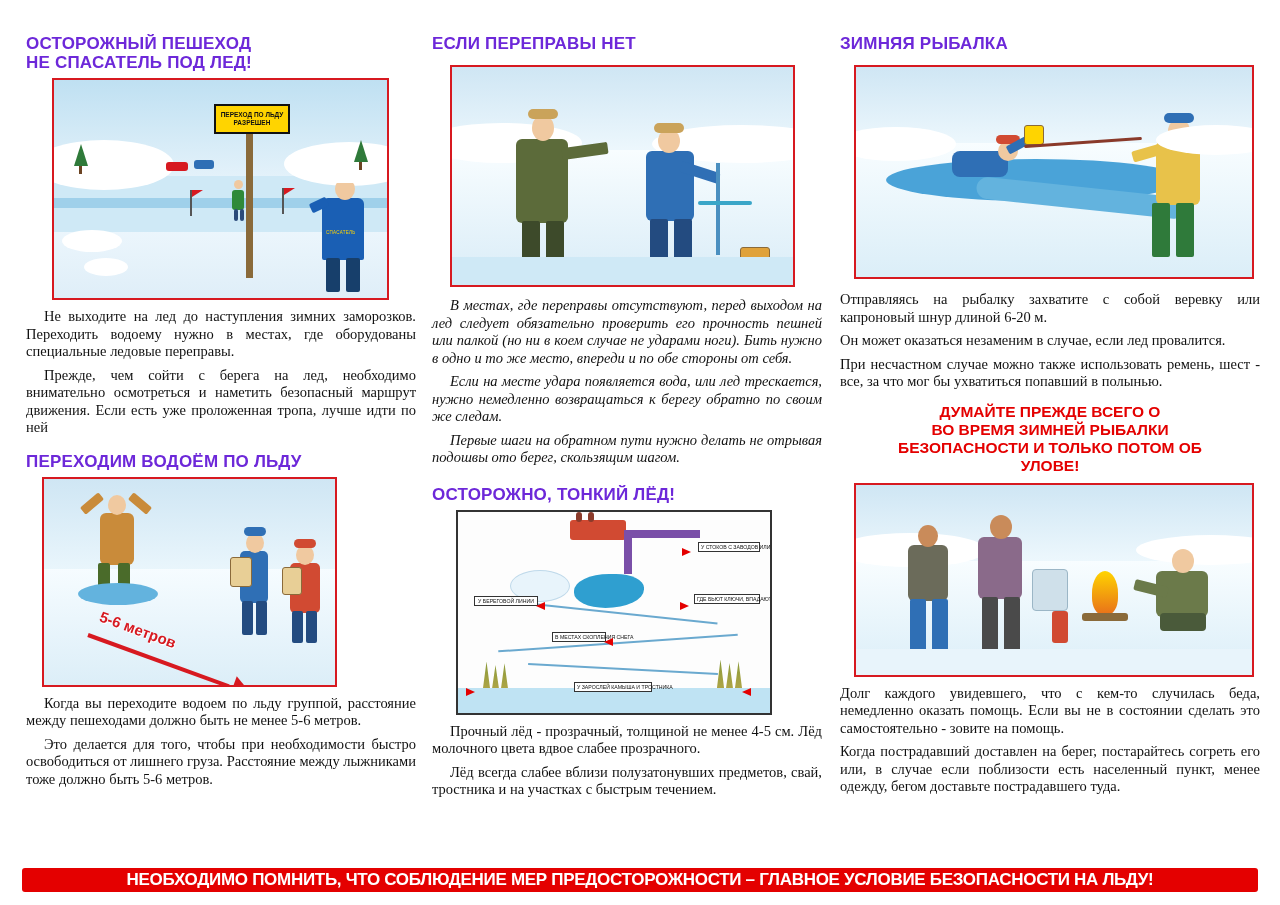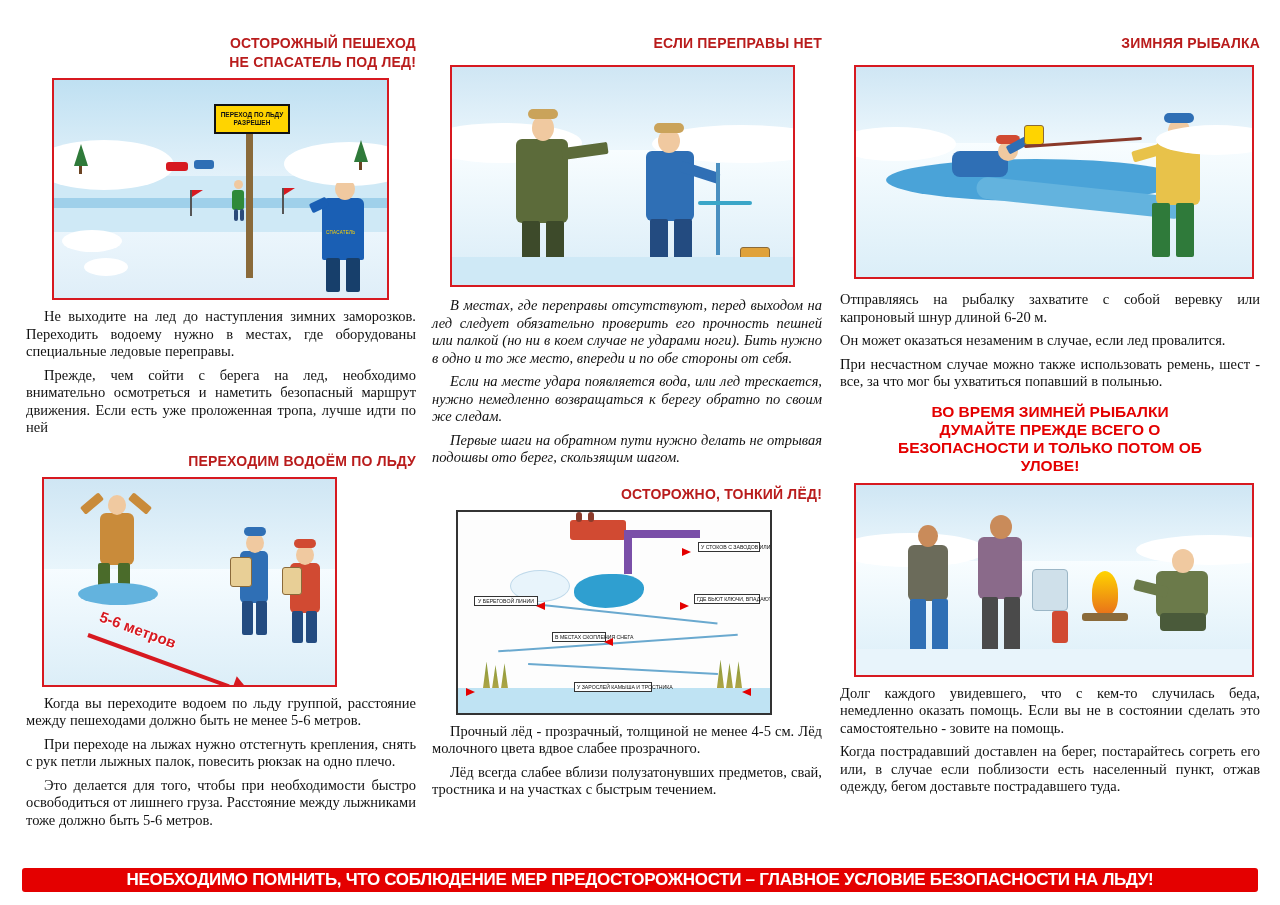--- a/index.html
+++ b/index.html
@@ -12,25 +12,25 @@
   }
   .page{position:absolute;left:0;top:0;width:1280px;height:905px;}
 
   
   .col{position:absolute;}
   .col1{left:26px;top:34px;width:390px;}
   .col2{left:432px;top:34px;width:390px;}
   .col3{left:840px;top:34px;width:420px;}
 
   .heading{
-    text-align:right;
-    color:#b91c1c;
+    text-align:left;
+    color:#6d28d9;
     font-family:"Liberation Sans", sans-serif;
     font-weight:bold;
-    font-size:14px;
+    font-size:17px;
     line-height:19px;
     letter-spacing:0.2px;
     margin-bottom:6px;
   }
 
   
   .illus{
     border:2px solid #d71920;
     box-sizing:border-box;
     position:relative;
@@ -205,21 +205,20 @@
 
       <div class="body" style="left:246px;top:84px;width:30px;height:50px;background:#d14a32;border-radius:5px;"></div>
       <div class="head" style="left:252px;top:66px;width:18px;height:20px;background:#f0c9a0;"></div>
       <div class="body" style="left:250px;top:60px;width:22px;height:9px;background:#d14a32;border-radius:5px;"></div>
       <div class="body" style="left:238px;top:88px;width:18px;height:26px;background:#e8cf96;border:1px solid #8a6a3a;border-radius:3px;"></div>
       <div class="limb" style="left:248px;top:132px;width:11px;height:32px;background:#234b80;"></div>
       <div class="limb" style="left:262px;top:132px;width:11px;height:32px;background:#234b80;"></div>
     </div>
 
     <p class="txt">Когда вы переходите водоем по льду группой, расстояние между пешеходами должно быть не менее 5-6 метров.</p>
-    <p class="txt">При переходе на лыжах нужно отстегнуть крепления, снять с рук петли лыжных палок, повесить рюкзак на одно плечо.</p>
     <p class="txt">Это делается для того, чтобы при необходимости быстро освободиться от лишнего груза. Расстояние между лыжниками тоже должно быть 5-6 метров.</p>
   </div>
 
   <div class="col col2">
 
     <div class="heading" style="margin-bottom:12px;">ЕСЛИ ПЕРЕПРАВЫ НЕТ</div>
 
     <div class="illus" style="width:345px;height:222px;margin:0 0 10px 18px;">
       <div class="sky" style="height:40%;background:linear-gradient(#cfe6f4,#eef8fd);"></div>
       <div class="snowfield" style="height:62%;background:linear-gradient(#f8fdff,#d9ecf7);"></div>
@@ -324,22 +323,22 @@
 
       <div class="hill" style="left:-20px;top:60px;width:120px;height:34px;"></div>
       <div class="hill" style="left:300px;top:58px;width:120px;height:30px;"></div>
     </div>
 
     <p class="txt" style="text-indent:0;">Отправляясь на рыбалку захватите с собой веревку или капроновый шнур длиной 6-20 м.</p>
     <p class="txt" style="text-indent:0;">Он может оказаться незаменим в случае, если лед провалится.</p>
     <p class="txt" style="text-indent:0;">При несчастном случае можно также использовать ремень, шест - все, за что мог бы ухватиться попавший в полынью.</p>
 
     <div class="redbox" style="margin-top:12px;">
+      <div>ДУМАЙТЕ ПРЕЖДЕ ВСЕГО О</div>
       <div>ВО ВРЕМЯ ЗИМНЕЙ РЫБАЛКИ</div>
-      <div>ДУМАЙТЕ ПРЕЖДЕ ВСЕГО О</div>
       <div>БЕЗОПАСНОСТИ И ТОЛЬКО ПОТОМ ОБ</div>
       <div>УЛОВЕ!</div>
     </div>
 
     <div class="illus" style="width:400px;height:194px;margin:2px 0 8px 14px;">
       <div class="sky" style="height:42%;background:linear-gradient(#cfe6f4,#eef8fd);"></div>
       <div class="snowfield" style="height:60%;background:linear-gradient(#f8fdff,#dbeef8);"></div>
       <div class="hill" style="left:-20px;top:48px;width:150px;height:34px;"></div>
       <div class="hill" style="left:280px;top:50px;width:150px;height:30px;"></div>
 
@@ -362,20 +361,20 @@
 
       <div class="body" style="left:300px;top:86px;width:52px;height:46px;background:#6b7a4a;border-radius:6px;"></div>
       <div class="head" style="left:316px;top:64px;width:22px;height:24px;background:#f0c9a0;"></div>
       <div class="limb" style="left:278px;top:98px;width:34px;height:11px;background:#6b7a4a;transform:rotate(14deg);"></div>
       <div class="limb" style="left:304px;top:128px;width:46px;height:18px;background:#4a5a3a;border-radius:4px;"></div>
 
       <div class="ice" style="left:0;top:164px;width:400px;height:26px;background:#e8f4fb;"></div>
     </div>
 
     <p class="txt" style="text-indent:0;">Долг каждого увидевшего, что с кем-то случилась беда, немедленно оказать помощь. Если вы не в состоянии сделать это самостоятельно - зовите на помощь.</p>
-    <p class="txt" style="text-indent:0;">Когда пострадавший доставлен на берег, постарайтесь согреть его или, в случае если поблизости есть населенный пункт, отжав одежду, бегом доставьте пострадавшего туда.</p>
+    <p class="txt" style="text-indent:0;">Когда пострадавший доставлен на берег, постарайтесь согреть его или, в случае если поблизости есть населенный пункт, менее одежду, бегом доставьте пострадавшего туда.</p>
   </div>
 
   <div class="banner">
     <span>НЕОБХОДИМО ПОМНИТЬ, ЧТО СОБЛЮДЕНИЕ МЕР ПРЕДОСТОРОЖНОСТИ – ГЛАВНОЕ УСЛОВИЕ БЕЗОПАСНОСТИ НА ЛЬДУ!</span>
   </div>
 
 </div>
 
 </body></html>

